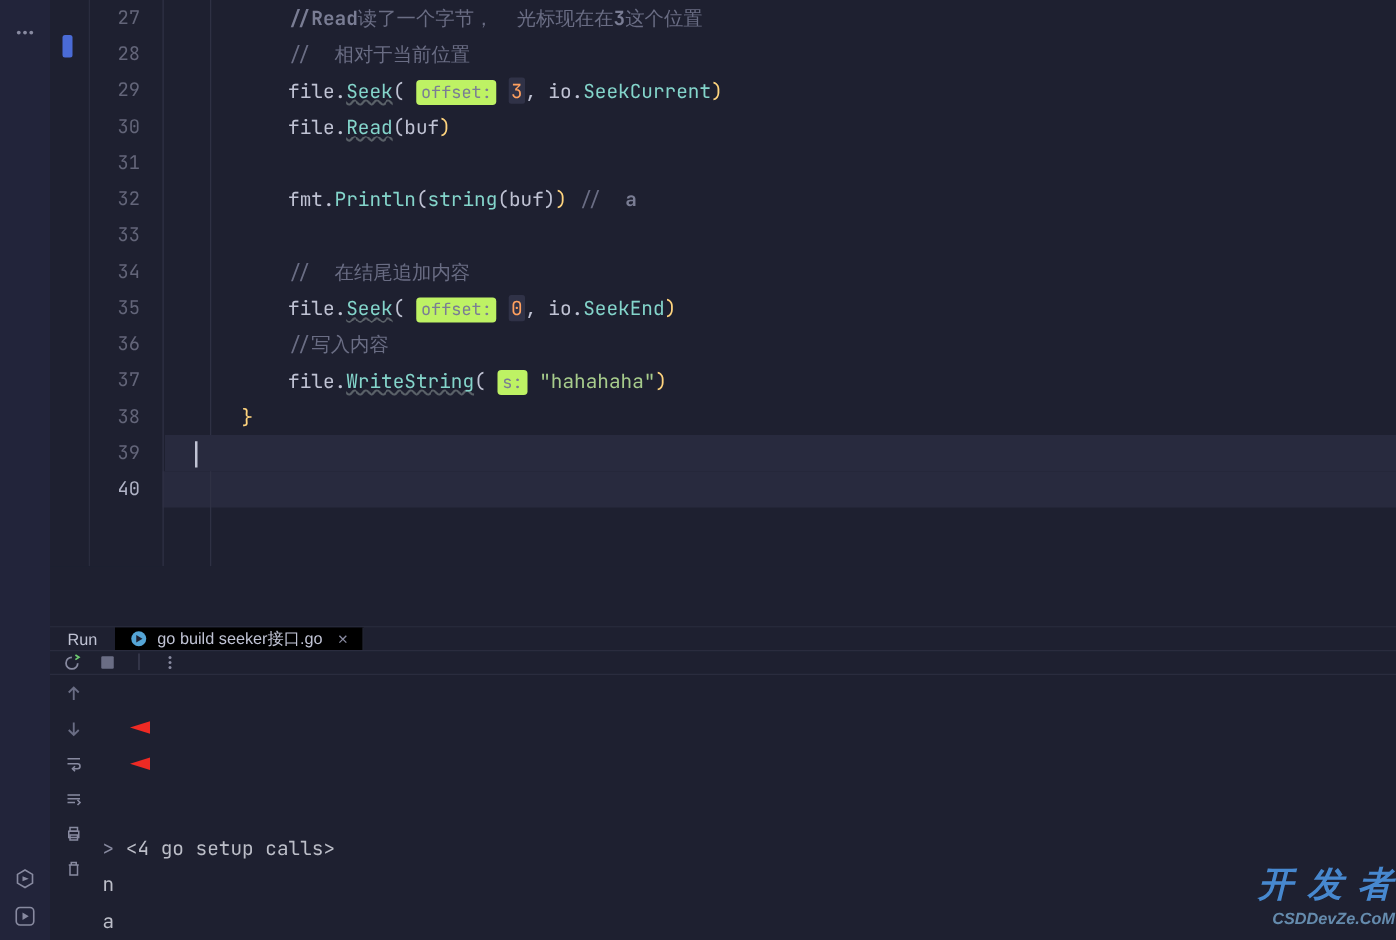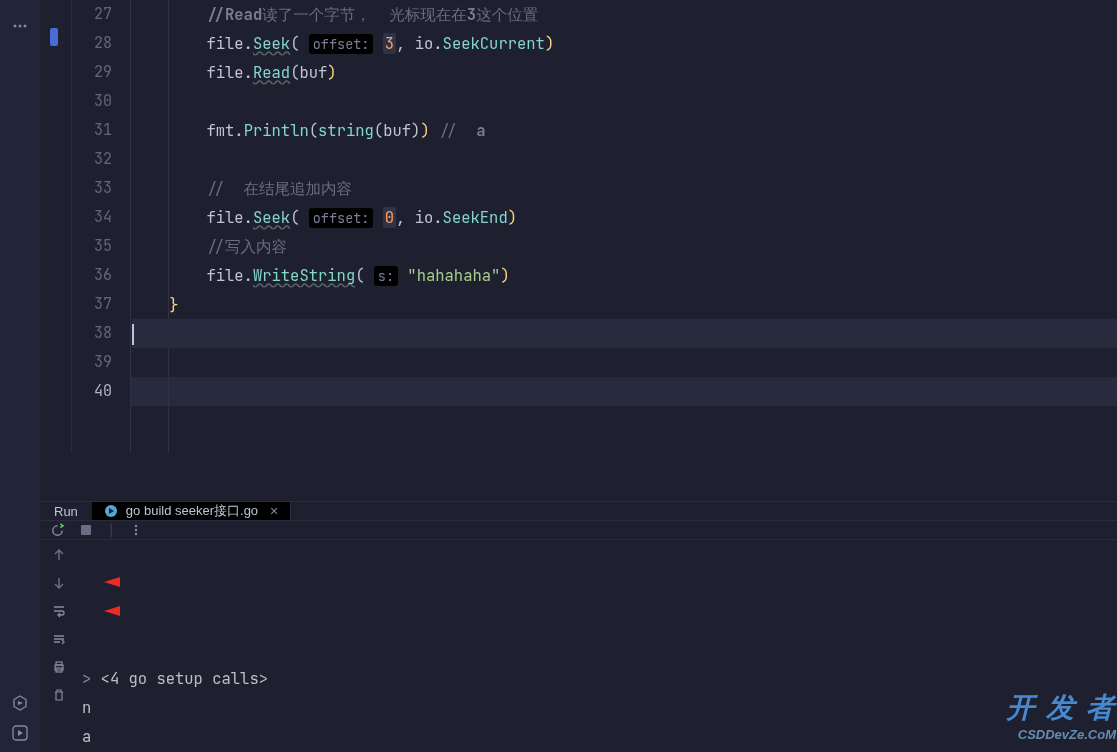--- a/index.html
+++ b/index.html
@@ -17,32 +17,32 @@
 .left-sidebar { width: 40px; background: #22243a; display: flex; flex-direction: column; align-items: center; padding-top: 18px; }
 .left-sidebar .icon { margin-bottom: 20px; color: #888aa0; cursor: pointer; }
 .editor-area { flex: 1; display: flex; flex-direction: column; overflow: hidden; gap: 48px; }
 .code-area { flex: 1; display: flex; background: #1e2030; overflow: hidden; position: relative; }
 .marker-bar { width: 32px; background: #1e2030; border-right: 1px solid #2a2c3e; }
 .marker-highlight { width: 8px; height: 18px; background: #4a6bd6; margin-left: 10px; margin-top: 28px; border-radius: 2px; }
 .gutter { width: 58px; background: #1e2030; text-align: right; padding-right: 18px; color: #636579; font-size: 15px; line-height: 29px; user-select: none; }
 .gutter .current { color: #b0b3c6; }
 .code-content { flex: 1; font-size: 15.5px; line-height: 29px; padding-left: 2px; position: relative; }
 .indent-guide { position: absolute; top: 0; bottom: 0; width: 1px; background: #2f3144; }
-.line { white-space: pre; height: 29px; position: relative; }
+.line { white-space: pre; height: 29px; position: relative; padding-left: 24px; }
 .line.current { background: #282a3e; }
 .line.current::before { content: ''; position: absolute; left: -1000px; right: -1000px; top: 0; bottom: 0; background: #282a3e; z-index: -1; }
 .current-line-bg { position: absolute; left: 0; right: 0; height: 29px; background: #282a3e; }
 .cursor { display: inline-block; width: 2px; height: 21px; background: #c0c3d4; vertical-align: middle; }
 .comment { color: #6a6d84; }
 .comment-bold { color: #7a7d94; font-weight: 600; }
 .ident { color: #c0c3d4; }
 .method { color: #84d5cb; }
 .method-u { color: #84d5cb; text-decoration: underline wavy #5a6168; text-decoration-skip-ink: none; }
 .paren { color: #c0c3d4; }
-.hint { color: #7a7d94; background: #000000; padding: 1px 4px; border-radius: 3px; font-size: 13.5px; }
+.hint { color: #7a7d94; background: #bef264; padding: 1px 4px; border-radius: 3px; font-size: 13.5px; }
 .number { color: #ffa05f; }
 .string { color: #a7cc8c; }
 .lit-highlight { background: #303247; padding: 0 2px; border-radius: 2px; }
 .brace { color: #ffd47e; }
 .run-panel { height: 251px; background: #1e2030; border-top: 1px solid #2a2c3e; display: flex; flex-direction: column; }
 .run-tabs { height: 38px; display: flex; align-items: center; background: #1e2030; border-bottom: 1px solid #2a2c3e; }
 .run-label { padding: 0 14px; color: #c0c3d4; font-size: 13px; font-family: -apple-system, 'Segoe UI', sans-serif; }
 .run-tab { display: flex; align-items: center; height: 100%; padding: 0 12px; gap: 8px; font-size: 13px; font-family: -apple-system, 'Segoe UI', sans-serif; color: #c0c3d4; background: #000000; border-right: 1px solid #2a2c3e; }
 .run-tab .tab-icon { width: 14px; height: 14px; }
 .run-tab .close { color: #888aa0; font-size: 14px; cursor: pointer; margin-left: 4px; }
@@ -92,20 +92,21 @@
           <div>37</div>
           <div>38</div>
           <div>39</div>
           <div class="current">40</div>
         </div>
       <div class="code-content" id="code-content">
           <div class="current-line-bg" style="top: 377px;"></div>
         <div class="indent-guide" style="left: 0px;"></div>
         <div class="indent-guide" style="left: 38px;"></div>
       <div class="line">        <span class="comment-bold">//Read</span><span class="comment">读了一个字节，  光标现在在</span><span class="comment-bold">3</span><span class="comment">这个位置</span></div>
+          <div class="line">        <span class="comment">//  相对于当前位置</span></div>
           <div class="line">        <span class="ident">file</span><span class="paren">.</span><span class="method-u">Seek</span><span class="paren">( </span><span class="hint">offset:</span><span class="ident"> </span><span class="number lit-highlight">3</span><span class="paren">, </span><span class="ident">io</span><span class="paren">.</span><span class="method">SeekCurrent</span><span class="brace">)</span></div>
           <div class="line">        <span class="ident">file</span><span class="paren">.</span><span class="method-u">Read</span><span class="paren">(</span><span class="ident">buf</span><span class="brace">)</span></div>
           <div class="line"></div>
           <div class="line">        <span class="ident">fmt</span><span class="paren">.</span><span class="method">Println</span><span class="paren">(</span><span class="method">string</span><span class="paren">(</span><span class="ident">buf</span><span class="paren">)</span><span class="brace">)</span><span class="ident"> </span><span class="comment">// </span><span class="comment-bold"> a</span></div>
           <div class="line"></div>
           <div class="line">        <span class="comment">//  在结尾追加内容</span></div>
           <div class="line">        <span class="ident">file</span><span class="paren">.</span><span class="method-u">Seek</span><span class="paren">( </span><span class="hint">offset:</span><span class="ident"> </span><span class="number lit-highlight">0</span><span class="paren">, </span><span class="ident">io</span><span class="paren">.</span><span class="method">SeekEnd</span><span class="brace">)</span></div>
           <div class="line">        <span class="comment">//写入内容</span></div>
           <div class="line">        <span class="ident">file</span><span class="paren">.</span><span class="method-u">WriteString</span><span class="paren">( </span><span class="hint">s:</span><span class="ident"> </span><span class="string">"hahahaha"</span><span class="brace">)</span></div>
           <div class="line">    <span class="brace">}</span></div>

